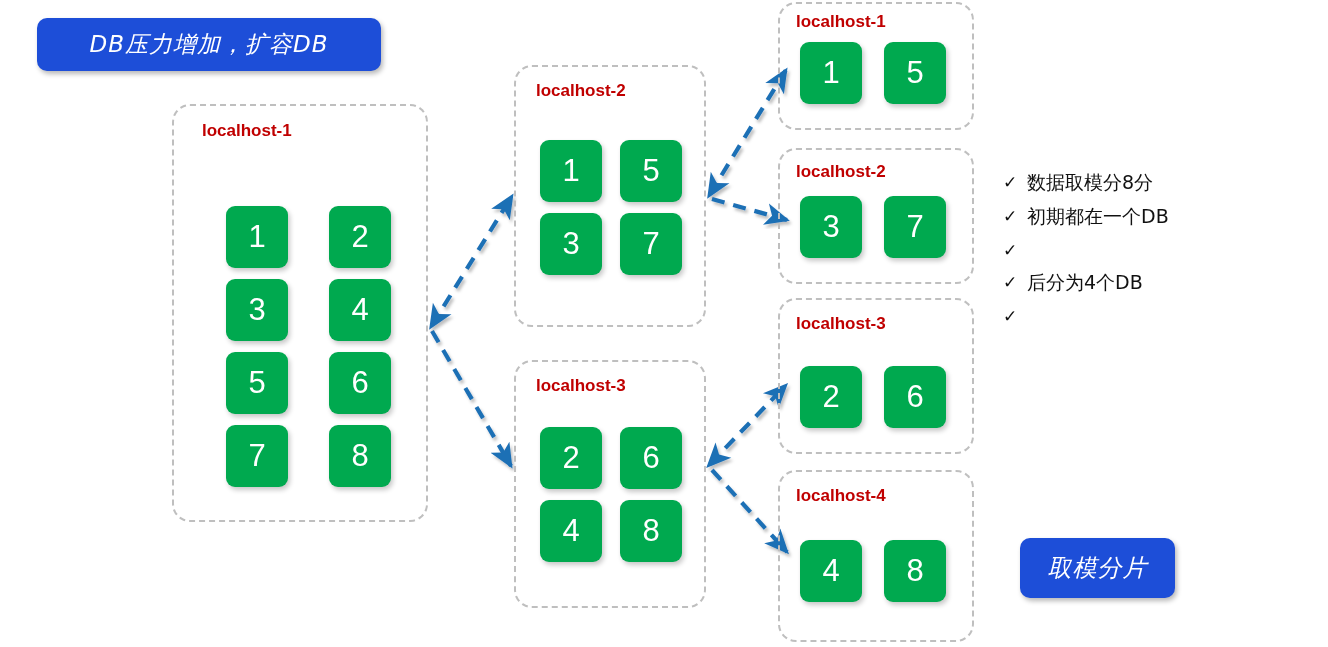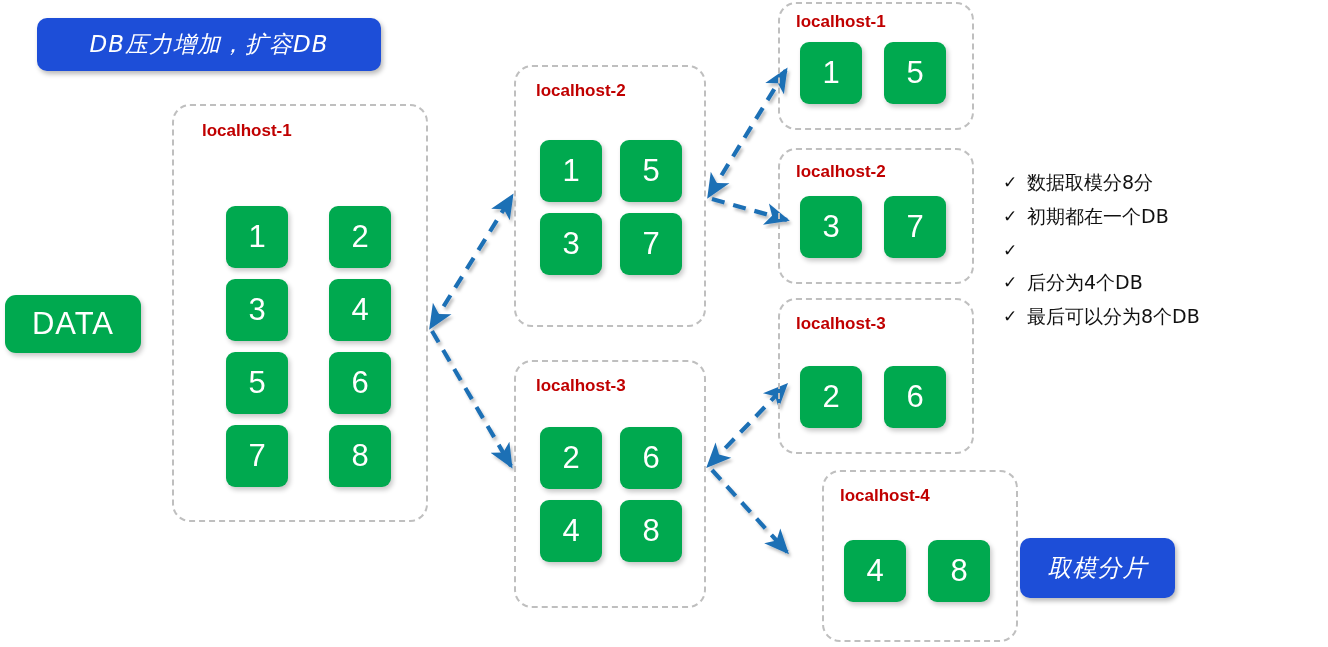--- a/index.html
+++ b/index.html
@@ -120,21 +120,20 @@
     <g filter="url(#softshadow)">
       <line x1="710" y1="464" x2="786" y2="385" stroke="#1F6FB5" stroke-width="4.2" stroke-dasharray="13 9" marker-start="url(#ahDashBack)" marker-end="url(#ahDash)"></line>
     </g>
     <g filter="url(#softshadow)">
       <line x1="712" y1="470" x2="787" y2="552" stroke="#1F6FB5" stroke-width="4.2" stroke-dasharray="13 9" marker-end="url(#ahDash)"></line>
     </g>
   </svg>
 
   <div id="badge-title" class="badge">DB压力增加，扩容DB</div>
 
-  <div id="data-node">DATA</div>
 
   <div class="host" style="left:172px;top:104px;width:256px;height:418px;">
     <div class="host-label" style="left:28px;top:15px;">localhost-1</div>
 
     <div class="tile" style="left:52px;top:100px;width:62px;height:62px;">1</div>
     <div class="tile" style="left:52px;top:173px;width:62px;height:62px;">3</div>
     <div class="tile" style="left:52px;top:246px;width:62px;height:62px;">5</div>
     <div class="tile" style="left:52px;top:319px;width:62px;height:62px;">7</div>
 
     <div class="tile" style="left:155px;top:100px;width:62px;height:62px;">2</div>
@@ -172,21 +171,21 @@
     <div class="tile" style="left:20px;top:46px;width:62px;height:62px;">3</div>
     <div class="tile" style="left:104px;top:46px;width:62px;height:62px;">7</div>
   </div>
 
   <div class="host" style="left:778px;top:298px;width:196px;height:156px;">
     <div class="host-label" style="left:16px;top:14px;">localhost-3</div>
     <div class="tile" style="left:20px;top:66px;width:62px;height:62px;">2</div>
     <div class="tile" style="left:104px;top:66px;width:62px;height:62px;">6</div>
   </div>
 
-  <div class="host" style="left:822px;top:470px;width:196px;height:172px;">
+  <div class="host" style="left:778px;top:470px;width:196px;height:172px;">
     <div class="host-label" style="left:16px;top:14px;">localhost-4</div>
     <div class="tile" style="left:20px;top:68px;width:62px;height:62px;">4</div>
     <div class="tile" style="left:104px;top:68px;width:62px;height:62px;">8</div>
   </div>
 
   <div id="bullets">
     <div class="bullet">
       <span class="ck">✓</span>
       <span class="txt">数据取模分8分</span>
     </div>
@@ -196,19 +195,18 @@
     </div>
     <div class="bullet">
       <span class="ck">✓</span>
     </div>
     <div class="bullet">
       <span class="ck">✓</span>
       <span class="txt">后分为4个DB</span>
     </div>
     <div class="bullet">
       <span class="ck">✓</span>
-      <span class="txt">最后可以分为8个DB</span>
     </div>
   </div>
 
   <div id="badge-foot" class="badge">取模分片</div>
 
 </div>
 
 </body></html>

